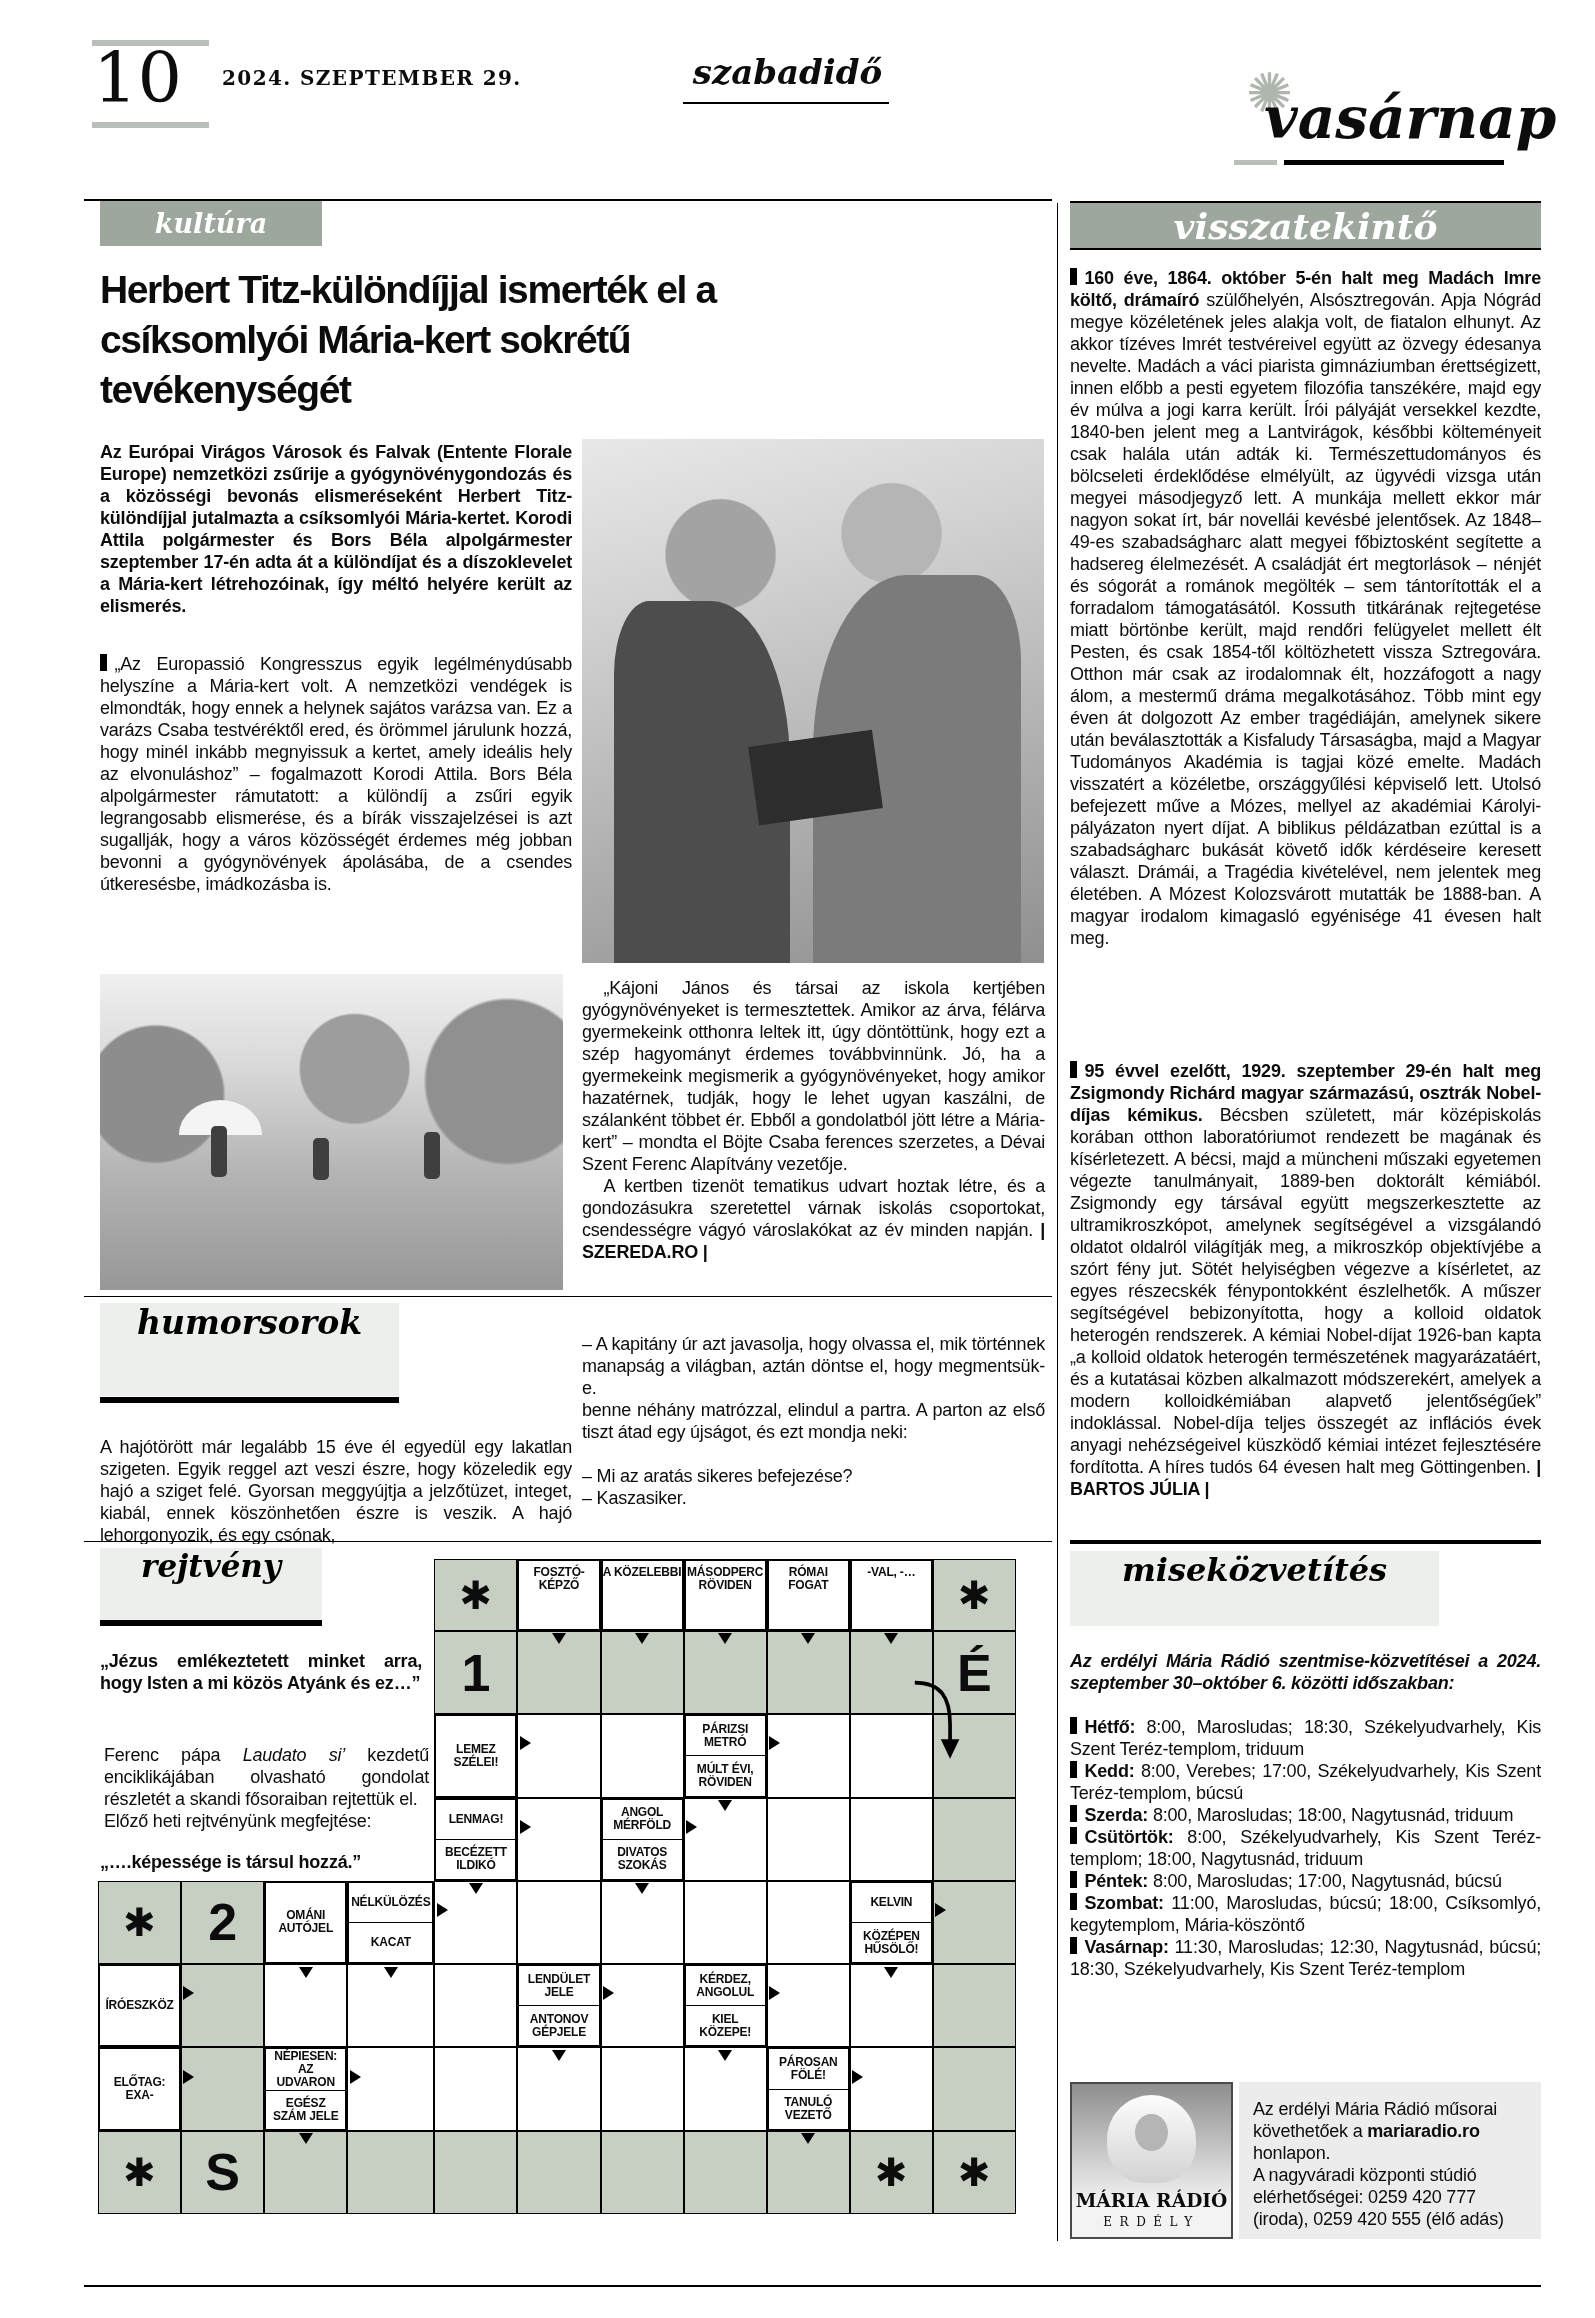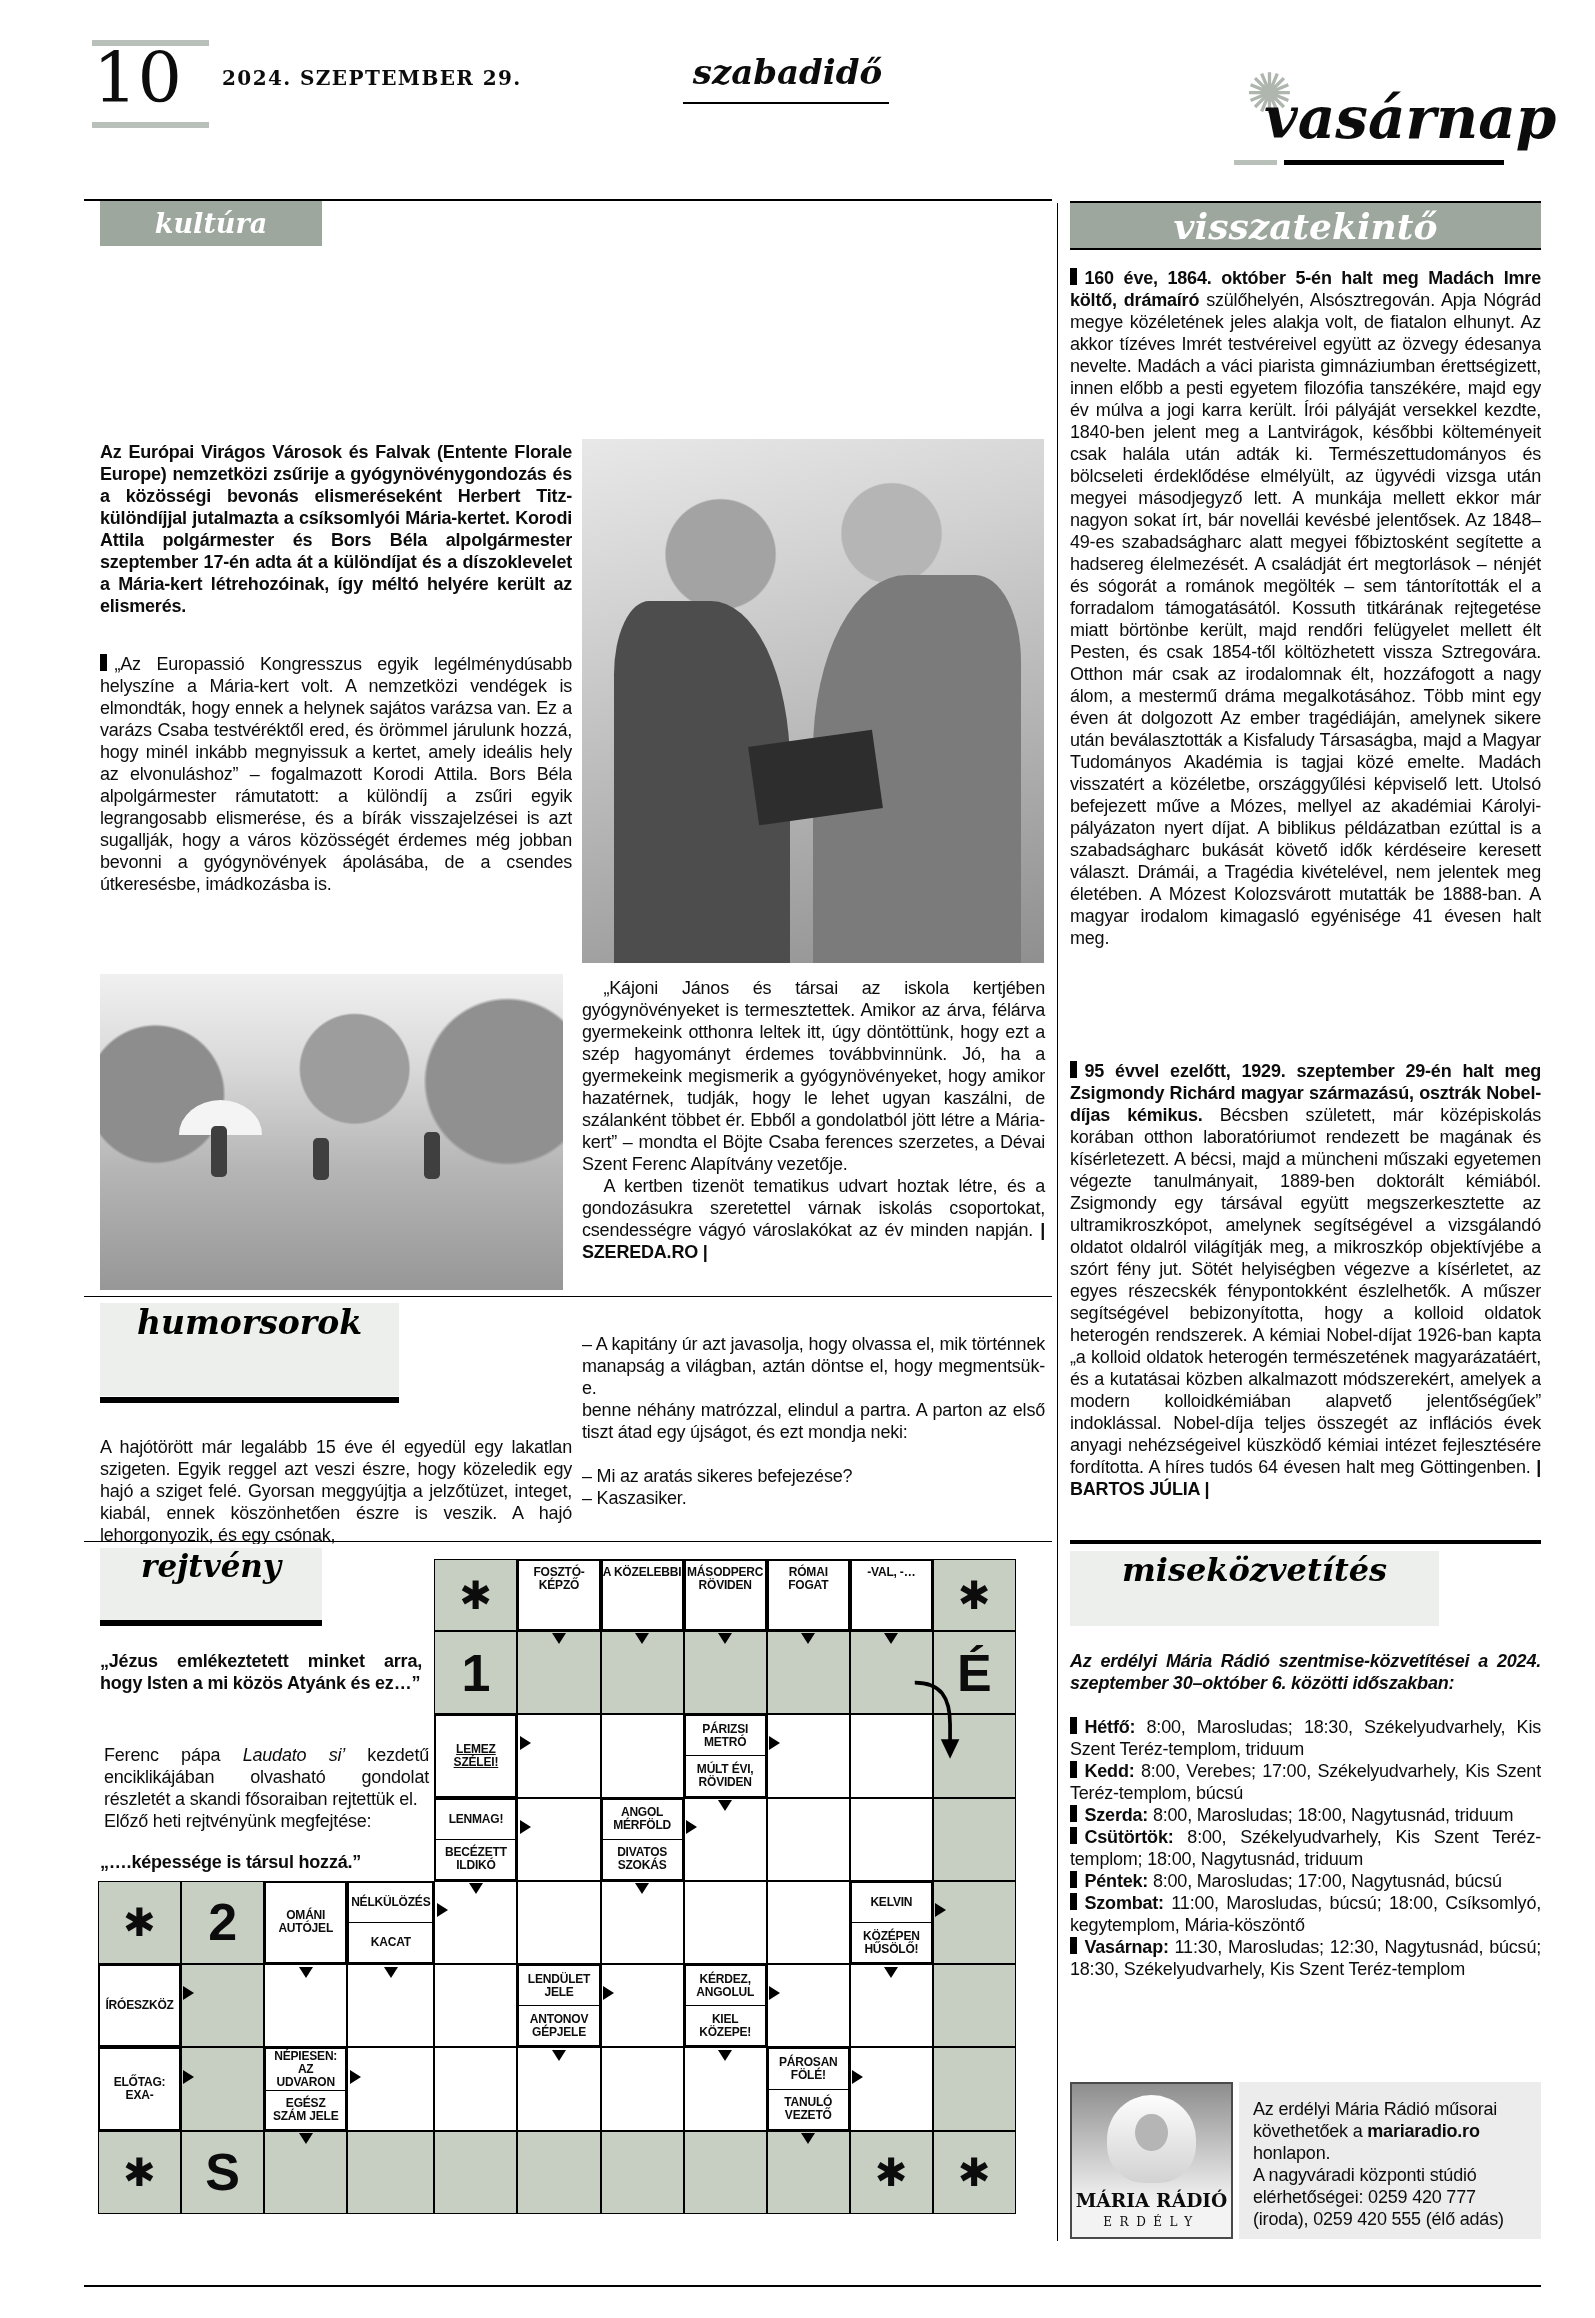--- a/index.html
+++ b/index.html
@@ -126,20 +126,21 @@
     <span>kultúra</span>
   </div>
   <div class="rule" style="left:1070px;top:201px;width:471px;height:1.9px;"></div>
   <div class="bar-dark" style="left:1070px;top:203px;width:471px;height:45px;font-size:36px;">
     <span>visszatekintő</span>
   </div>
   <div class="rule" style="left:1070px;top:248px;width:471px;height:1.9px;"></div>
 
   <div class="rule" style="left:1057px;top:203px;width:1.4px;height:2038px;"></div>
 
+  <div class="headline">Herbert Titz-különdíjjal ismerték el a csíksomlyói Mária-kert sokrétű tevékenységét</div>
   <div class="lead">Az Európai Virágos Városok és Falvak (Entente Florale Europe) nemzetközi zsűrije a gyógynövénygondozás és a közösségi bevonás elismeréseként Herbert Titz-különdíjjal jutalmazta a csíksomlyói Mária-kertet. Korodi Attila polgármester és Bors Béla alpolgármester szeptember 17-én adta át a különdíjat és a díszoklevelet a Mária-kert létrehozóinak, így méltó helyére került az elismerés.</div>
   <div class="abs bodytext" style="left:100px;top:653px;width:472px;height:308px;overflow:hidden;">
     <span class="mark"></span><span>„Az Europassió Kongresszus egyik legélménydúsabb helyszíne a Mária-kert volt. A nemzetközi vendégek is elmondták, hogy ennek a helynek sajátos varázsa van. Ez a varázs Csaba testvéréktől ered, és örömmel járulunk hozzá, hogy minél inkább megnyissuk a kertet, amely ideális hely az elvonuláshoz” – fogalmazott Korodi Attila. Bors Béla alpolgármester rámutatott: a különdíj a zsűri egyik legrangosabb elismerése, és a bírák visszajelzései is azt sugallják, hogy a város közösségét érdemes még jobban bevonni a gyógynövények ápolásába, de a csendes útkeresésbe, imádkozásba is.</span>
   </div>
 
   <div class="photo-main">
     <div class="pm-left"></div>
     <div class="pm-right"></div>
     <div class="pm-book"></div>
   </div>
@@ -209,21 +210,21 @@
       <div class="cwc cw-g" style="grid-area: 2 / 10;">
         <span class="at"></span>
       </div>
       <div class="cwc cw-g" style="grid-area: 2 / 11;">
         <span class="cwbig">É</span>
         <svg class="curve" viewBox="0 0 140 200">
           <path d="M6,14 C62,14 82,46 82,104 L82,140" fill="none" stroke="#000" stroke-width="8"></path>
           <polygon points="62,136 102,136 82,178" fill="#000"></polygon>
         </svg>
       </div>
-      <div class="cwc cw-c" style="grid-area: 3 / 5; text-decoration: underline;">LEMEZ SZÉLEI!</div>
+      <div class="cwc cw-c" style="grid-area: 3 / 5;">LEMEZ SZÉLEI!</div>
       <div class="cwc cw-w" style="grid-area: 3 / 6;">
         <span class="al"></span>
       </div>
       <div class="cwc cw-w" style="grid-area: 3 / 7;"></div>
       <div class="cwc cw-c" style="grid-area: 3 / 8;">
         <div class="half">PÁRIZSI METRÓ</div>
         <div class="half h2">MÚLT ÉVI, RÖVIDEN</div>
       </div>
       <div class="cwc cw-w" style="grid-area: 3 / 9;">
         <span class="al"></span>

